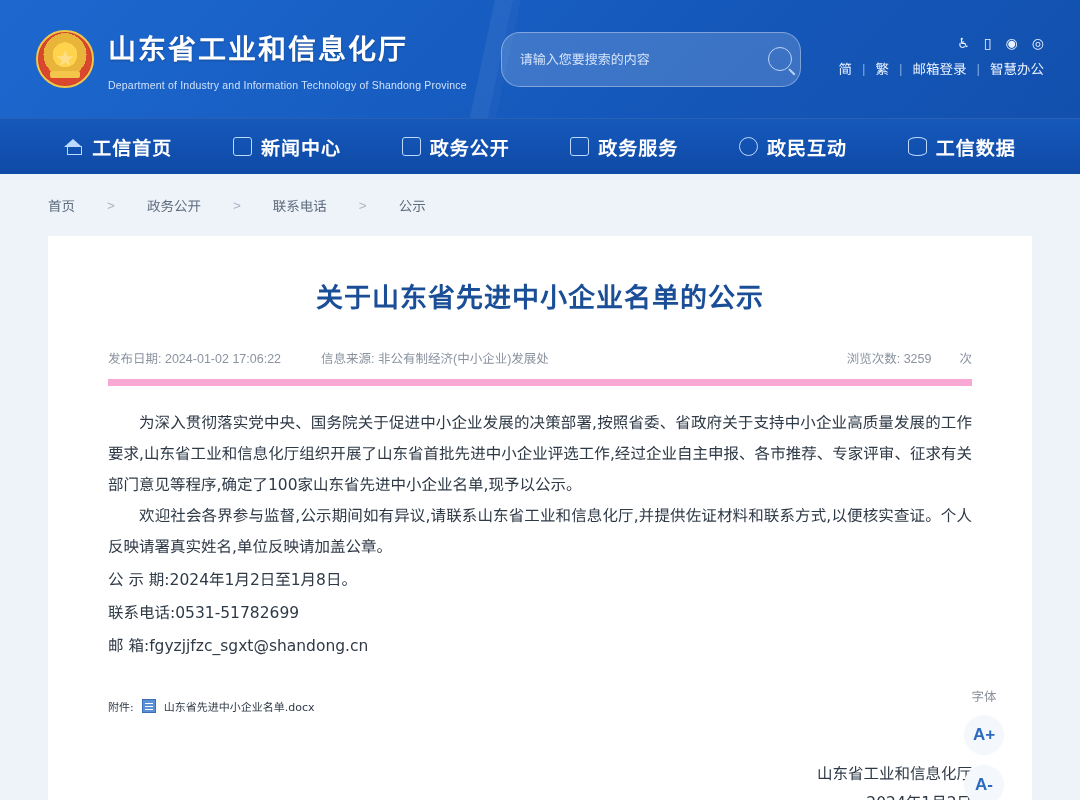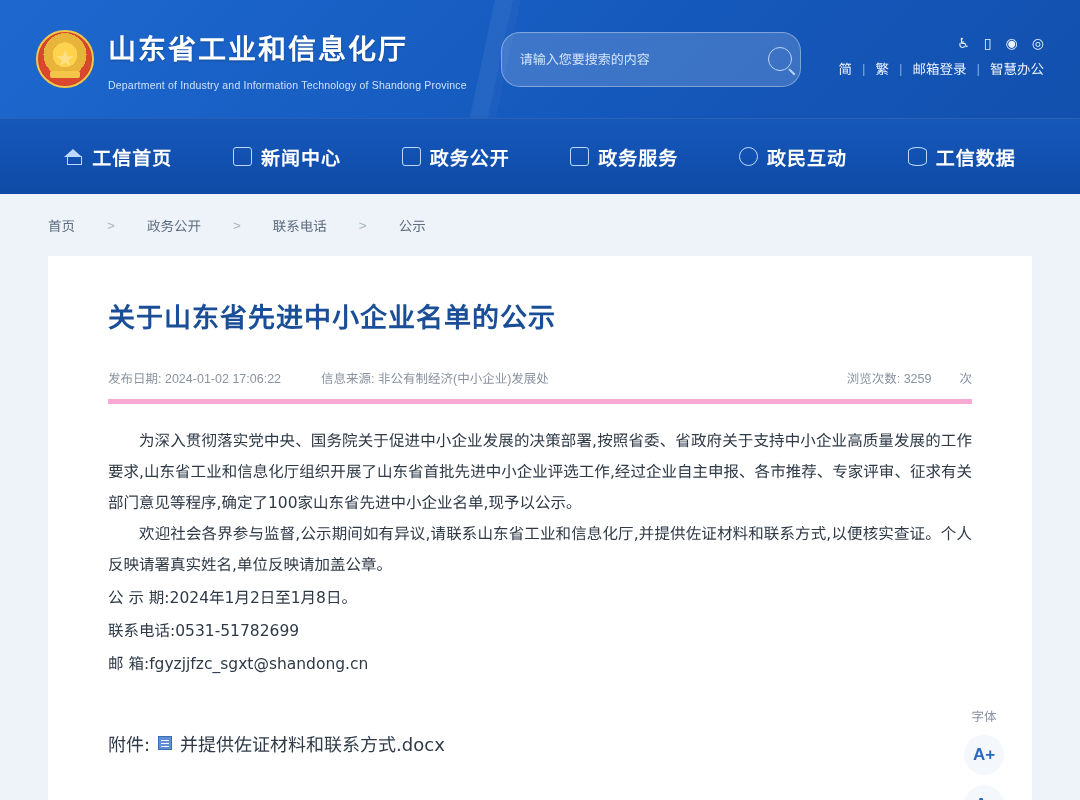--- a/index.html
+++ b/index.html
@@ -98,21 +98,21 @@
   }
   .header-links {
     display: flex; align-items: center; gap: 10px;
     color: #eaf2ff; font-size: 13.5px;
   }
   .header-links i { color: #7fa8e0; font-style: normal; }
   .header-links a { color: #eaf2ff; text-decoration: none; cursor: pointer; }
 
   
   .nav {
-    height: 76px;
+    height: 56px;
     background: linear-gradient(180deg, #1558bb 0%, #0f4aa6 100%);
     border-top: 1px solid rgba(255,255,255,.12);
     display: flex; align-items: center;
     padding: 12px 34px;
   }
   .nav-item {
     display: flex; align-items: center; gap: 9px;
     color: #fff; font-size: 19px; font-weight: 600;
     flex: 1; justify-content: center; cursor: pointer;
     font-family: "DejaVu Sans", "Liberation Sans", sans-serif;
@@ -147,47 +147,47 @@
 
   
   .card {
     margin: 0 48px;
     background: #fff;
     min-height: 560px;
     padding: 44px 60px 40px;
     position: relative;
   }
   .title {
-    text-align: left;
+    text-align: center;
     font-size: 27px; font-weight: 700; color: #1a4e96;
     letter-spacing: 1px; line-height: 1.4;
     font-family: Liberation Sans, sans-serif;
   }
   .meta {
     margin-top: 30px;
     display: flex; align-items: center;
     font-size: 12.5px; color: #8b93a0;
     padding-bottom: 12px;
-    border-bottom: 5px solid #f9a8d4;
+    border-bottom: 7px solid #f9a8d4;
   }
   .meta .m1 { margin-right: 40px; }
   .meta .m3 { margin-left: auto; margin-right: 28px; }
   .meta b { font-weight: 400; color: #8b93a0; }
 
   .body { margin-top: 22px; }
   .body p {
     font-size: 15.5px; color: #2f3a47; line-height: 2.0;
     text-align: justify;
     font-family: "DejaVu Sans", "Liberation Sans", sans-serif;
   }
   .body p.indent { text-indent: 2em; }
   .body p.line { margin-top: 2px; }
   .attach {
-    margin-top: 50px; display: flex; align-items: center; gap: 8px;
-    font-size: 18px; color: #2f3a47;
+    margin-top: 36px; display: flex; align-items: center; gap: 8px;
+    font-size: 11px; color: #2f3a47;
     font-family: "DejaVu Sans", "Liberation Sans", sans-serif;
   }
   .attach .doc-ico {
     width: 14px; height: 14px; background: #5b8fd6;
     border: 1px solid #3a6fb5; display: inline-block; flex: none;
     position: relative;
   }
   .attach .doc-ico:after{
     content:""; position:absolute; left:2px; top:3px; right:2px; height:1px;
     background:#fff; box-shadow:0 3px 0 #fff, 0 6px 0 #fff;
@@ -309,21 +309,21 @@
   <div class="body">
     <p class="indent">为深入贯彻落实党中央、国务院关于促进中小企业发展的决策部署,按照省委、省政府关于支持中小企业高质量发展的工作要求,山东省工业和信息化厅组织开展了山东省首批先进中小企业评选工作,经过企业自主申报、各市推荐、专家评审、征求有关部门意见等程序,确定了100家山东省先进中小企业名单,现予以公示。</p>
     <p class="indent">欢迎社会各界参与监督,公示期间如有异议,请联系山东省工业和信息化厅,并提供佐证材料和联系方式,以便核实查证。个人反映请署真实姓名,单位反映请加盖公章。</p>
     <p class="line">公 示 期:2024年1月2日至1月8日。</p>
     <p class="line">联系电话:0531-51782699</p>
     <p class="line">邮   箱:fgyzjjfzc_sgxt@shandong.cn</p>
 
     <div class="attach">
       <span>附件:</span>
       <span class="doc-ico"></span>
-      <a>并提供佐证材料和联系方式.docx</a>
+      <a>山东省先进中小企业名单.docx</a>
     </div>
 
     <div class="sign">
       <div>山东省工业和信息化厅</div>
       <div>2024年1月2日</div>
     </div>
   </div>
 
   <div class="rail">
     <div class="rail-label">字体</div>

